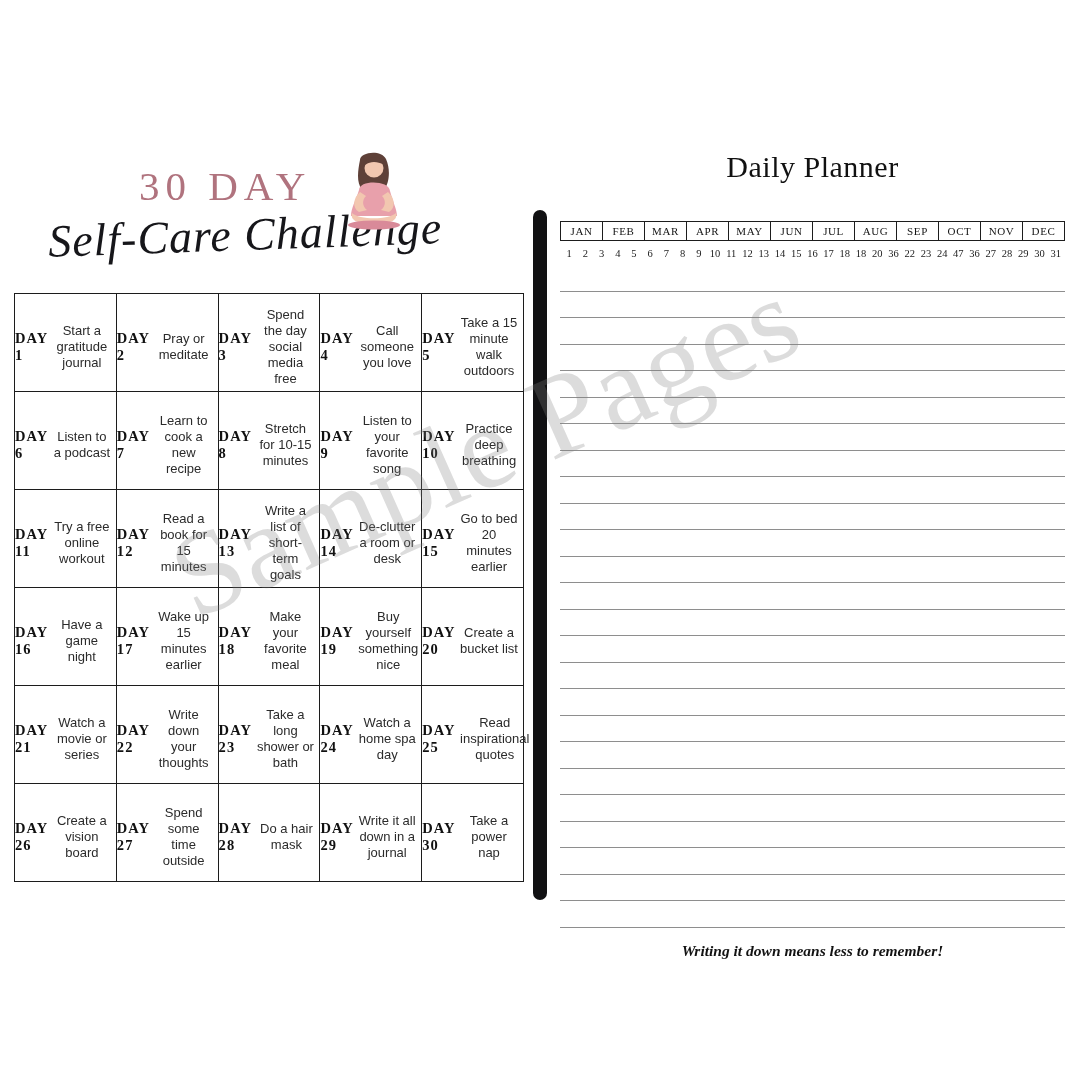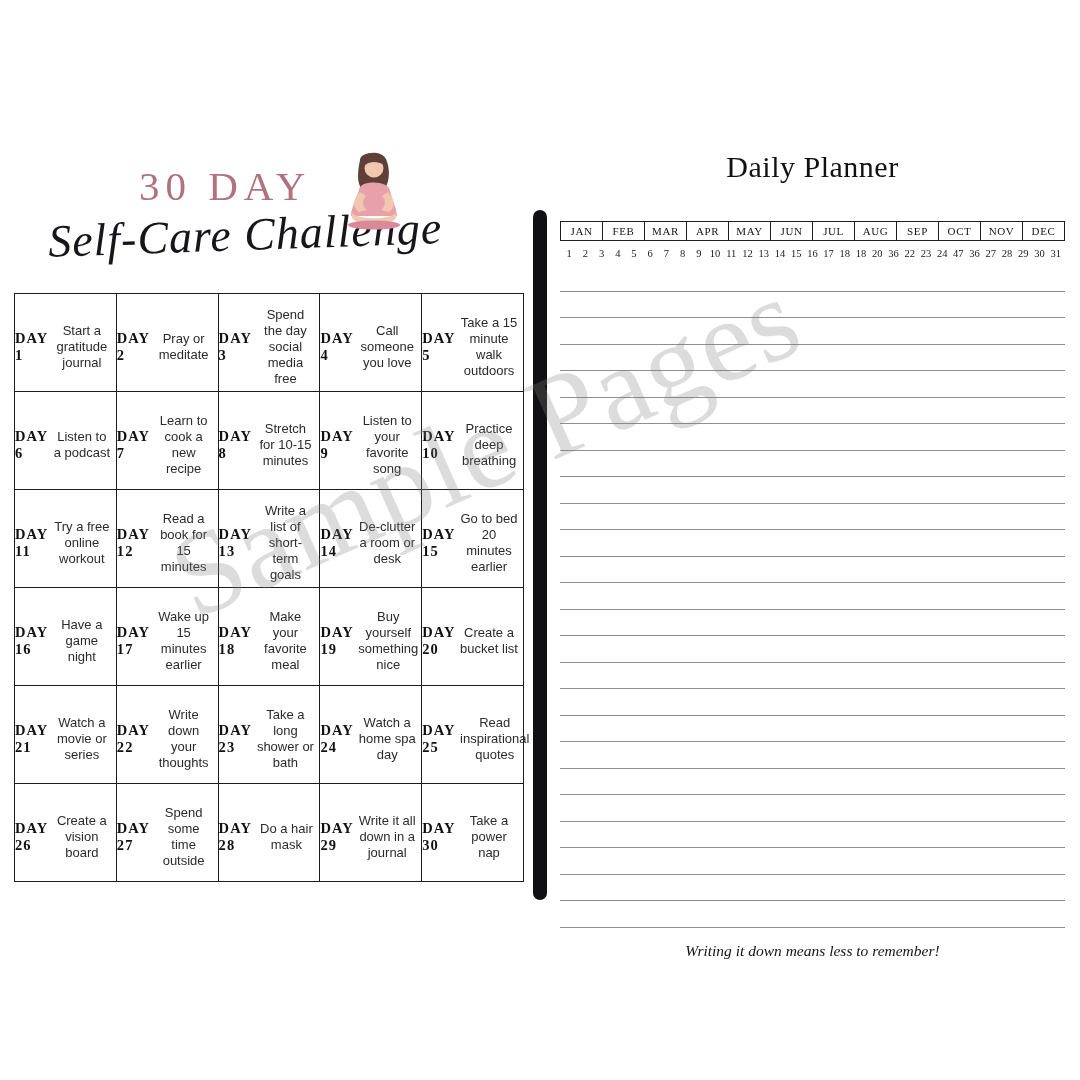--- a/index.html
+++ b/index.html
@@ -170,20 +170,21 @@
     height: 25.5px;
     border-bottom: 1px solid #8e8e8e;
   }
   #planner-footer {
     margin-top: 14px;
     text-align: center;
     font-family: "Liberation Serif", serif;
     font-style: italic;
     font-size: 15.5px;
     color: #131313;
+    font-weight: bold;
   }
 
   
   #watermark {
     position: absolute;
     left: 150px;
     top: 380px;
     font-family: "Liberation Serif", serif;
     font-size: 118px;
     color: rgba(130,130,130,0.28);

